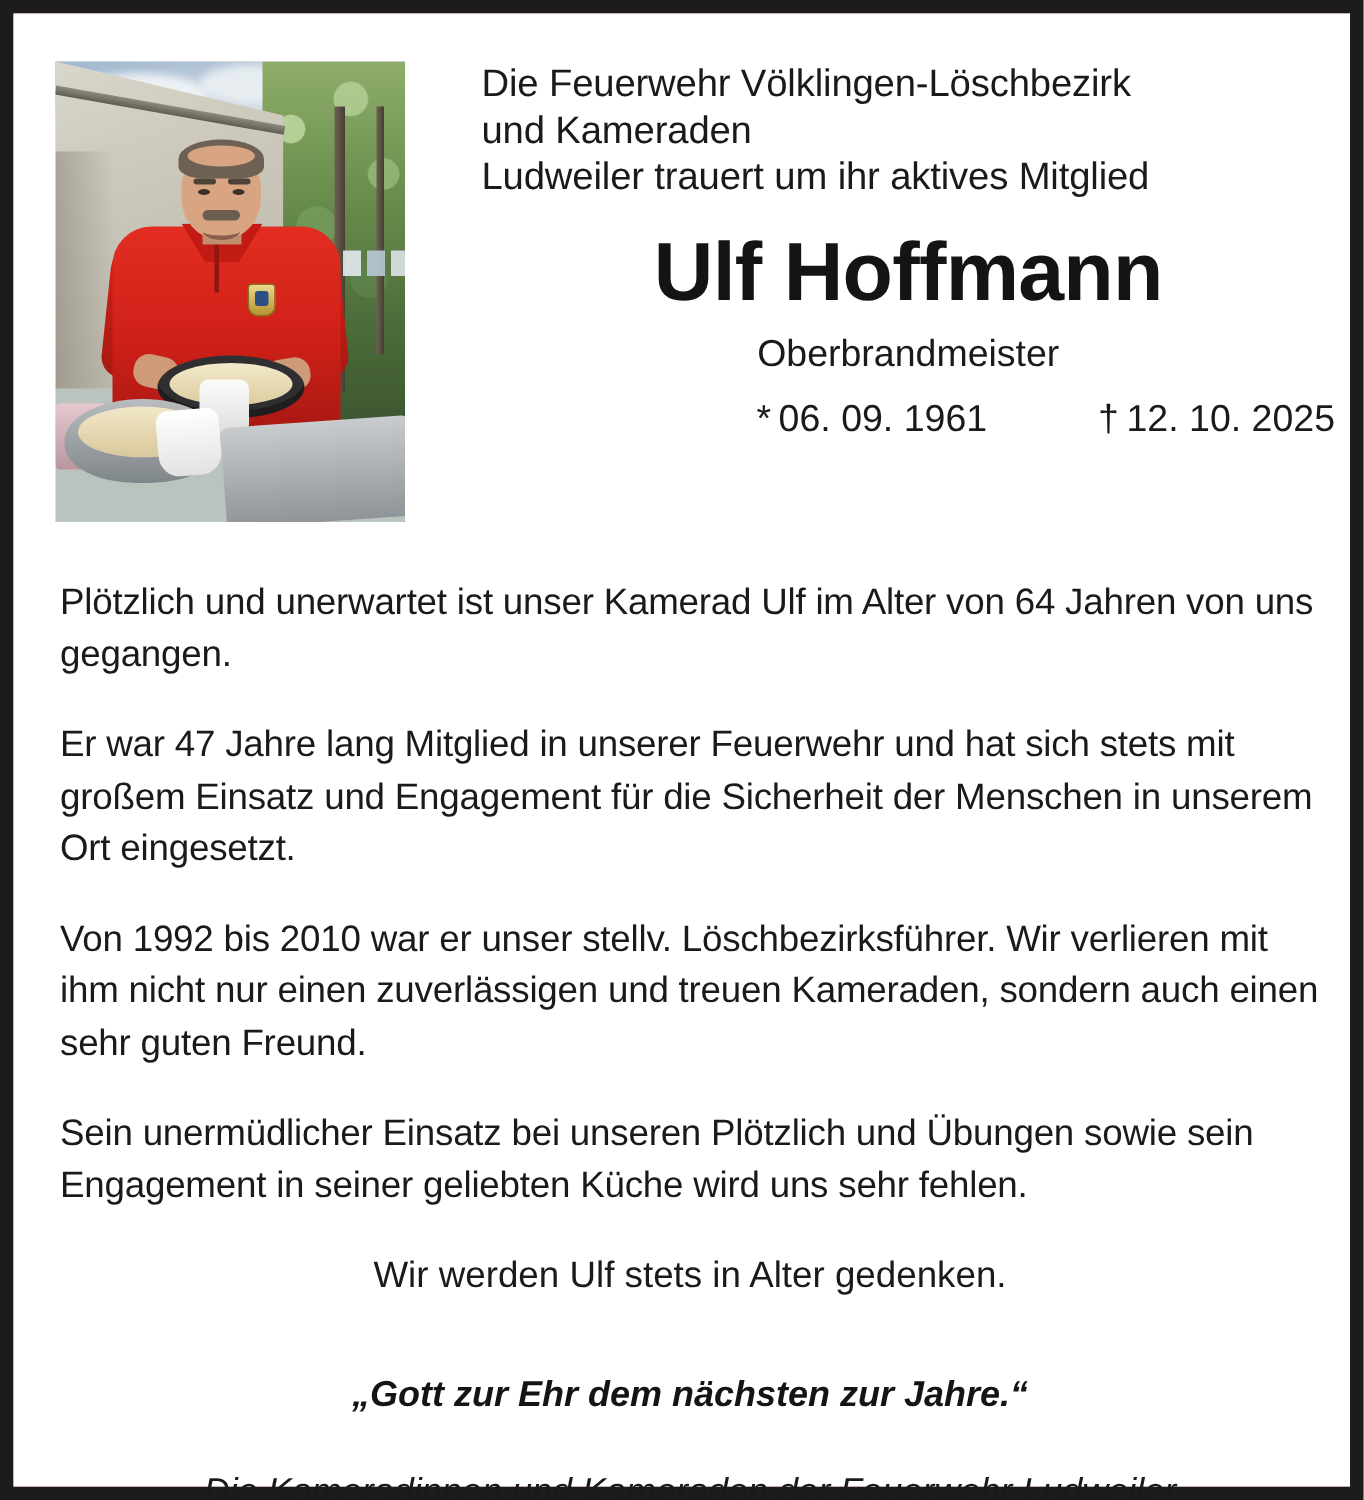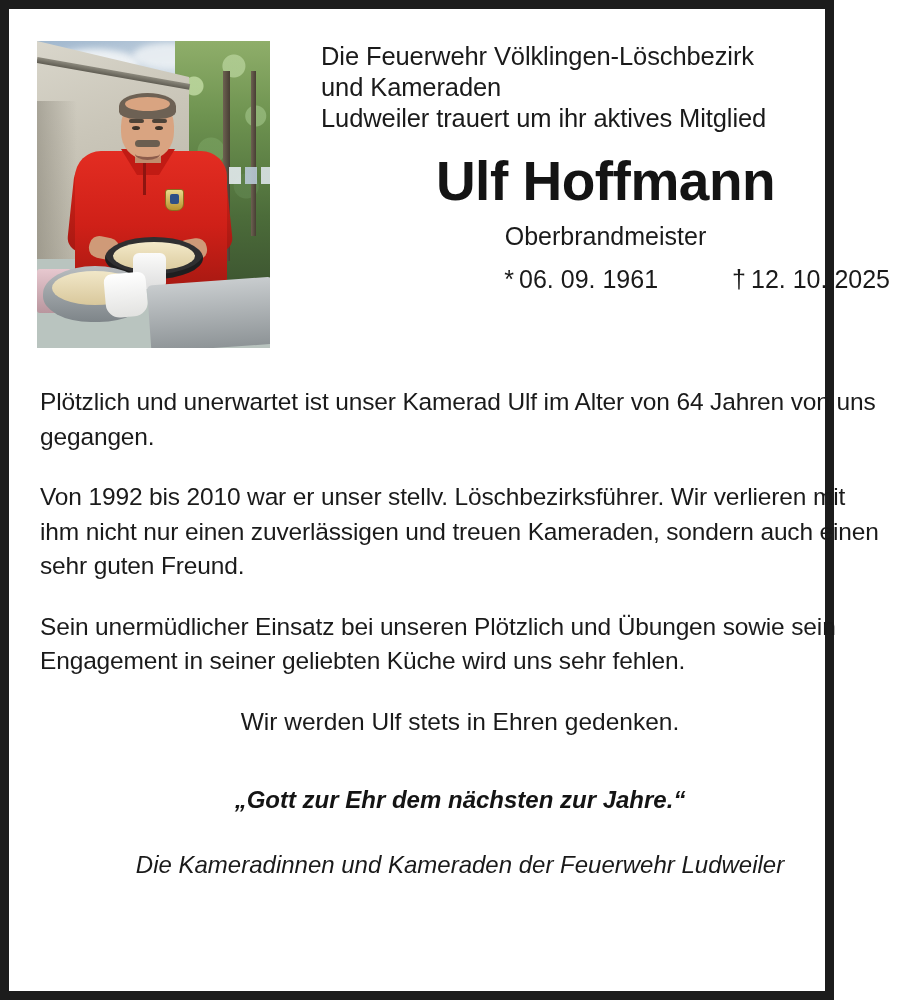--- a/index.html
+++ b/index.html
@@ -12,21 +12,21 @@
     height: 1000px;
     font-family: "Liberation Sans", sans-serif;
     color: #1a1a1a;
     overflow: hidden;
   }
 
   .notice {
     position: absolute;
     left: 0;
     top: 0;
-    width: 834px;
+    width: 909px;
     height: 1000px;
     box-sizing: border-box;
     border: 9px solid #1c1c1c;
     background: #fca5a5;
   }
 
   .notice-inner {
     position: absolute;
     left: 0; top: 0; right: 0; bottom: 0;
     background: #ffffff;
@@ -391,22 +391,23 @@
         <div class="rank">Oberbrandmeister</div>
 
         <div class="dates">
           <span class="birth"><span class="sym">*</span><span>06. 09. 1961</span></span><span class="death"><span class="sym">†</span><span>12. 10. 2025</span></span>
         </div>
       </div>
     </div>
 
     <div class="body-text">
       <p class="para">Plötzlich und unerwartet ist unser Kamerad Ulf im Alter von 64 Jahren von uns gegangen.</p>
+      <p class="para">Er war 47 Jahre lang Mitglied in unserer Feuerwehr und hat sich stets mit großem Einsatz und Engagement für die Sicherheit der Menschen in unserem Ort eingesetzt.</p>
       <p class="para">Von 1992 bis 2010 war er unser stellv. Löschbezirksführer. Wir verlieren mit ihm nicht nur einen zuverlässigen und treuen Kameraden, sondern auch einen sehr guten Freund.</p>
       <p class="para">Sein unermüdlicher Einsatz bei unseren Plötzlich und Übungen sowie sein Engagement in seiner geliebten Küche wird uns sehr fehlen.</p>
 
-      <p class="para-center">Wir werden Ulf stets in Ehren gedenken.</p>
+      <p class="para-center">Wir werden Ulf stets in Alter gedenken.</p>
       <p class="motto">„Gott zur Ehr dem nächsten zur Jahre.“</p>
       <p class="signature">Die Kameradinnen und Kameraden der Feuerwehr Ludweiler</p>
     </div>
 
   </div>
 </div>
 
 </body></html>

